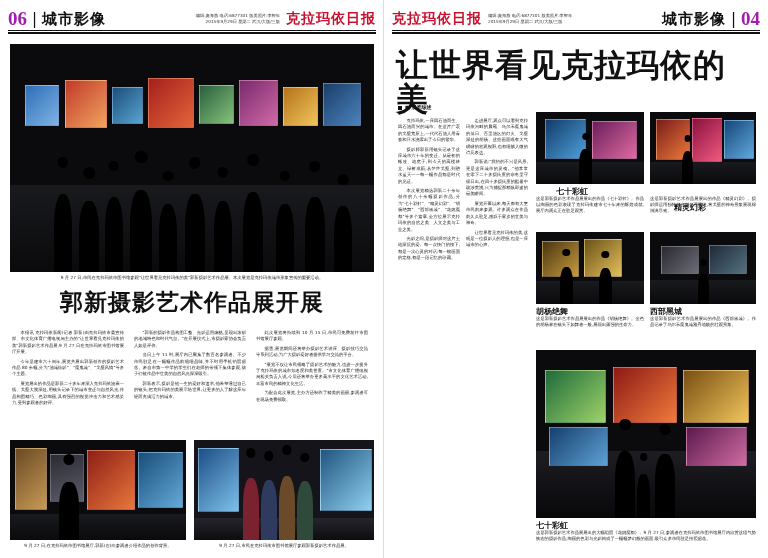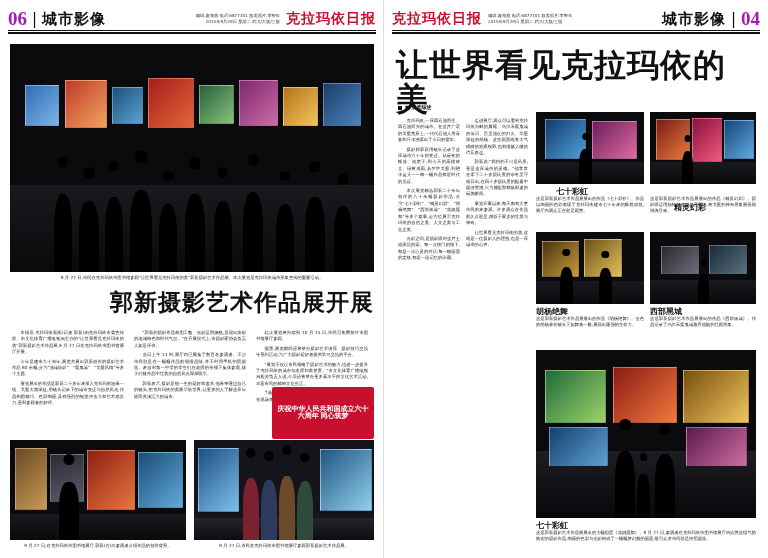--- a/index.html
+++ b/index.html
@@ -121,40 +121,39 @@
         <div class="sil head" style="left:48%;width:5.5%;height:34%;"></div>
         <div class="sil head" style="left:56%;width:5%;height:31%;"></div>
         <div class="sil head" style="left:64%;width:5.5%;height:35%;"></div>
         <div class="sil head" style="left:73%;width:5%;height:30%;"></div>
         <div class="sil head" style="left:81%;width:5.5%;height:33%;"></div>
         <div class="sil head" style="left:89%;width:5%;height:29%;"></div>
       </div>
     </div>
     <div class="cap-c" style="left:10px;top:275px;width:364px;">9 月 27 日,市民在克拉玛依市图书馆参观"让世界看见克拉玛依的美"郭新摄影艺术作品展。本次展览是克拉玛依城市形象宣传的重要活动。</div>
 
-    <div class="headline-cn" style="position:absolute;left:10px;top:288px;width:364px;font-size:23px;line-height:30px;text-align:right;letter-spacing:1px;">郭新摄影艺术作品展开展</div>
+    <div class="headline-cn" style="position:absolute;left:10px;top:288px;width:364px;font-size:23px;line-height:30px;text-align:center;letter-spacing:1px;">郭新摄影艺术作品展开展</div>
 
     <div class="col" style="left:12px;top:330px;width:112px;height:100px;">
       <p>本报讯 克拉玛依新闻(记者 郭新)由克拉玛依市委宣传部、市文化体育广播电视局主办的"让世界看见克拉玛依的美"郭新摄影艺术作品展,9 月 27 日在克拉玛依市图书馆展厅开展。</p>
       <p>今年是建市六十周年,展览共展出郭新创作的摄影艺术作品 80 余幅,分为"油城掠影"、"魔鬼城"、"戈壁风情"等多个主题。</p>
       <p>展览展出的作品是郭新二十多年来深入克拉玛依油田一线、戈壁大漠深处,用镜头记录下的城市变迁与自然风光,作品构图精巧、色彩绚丽,具有强烈的视觉冲击力和艺术感染力,受到参观者的好评。</p>
     </div>
     <div class="col" style="left:134px;top:330px;width:112px;height:100px;">
       <p>"郭新的摄影作品构图工整、光影运用娴熟,呈现出浓郁的地域特色和时代气息。"在开展仪式上,市摄影家协会负责人如是评价。</p>
       <p>当日上午 11 时,展厅内已聚集了数百名参观者。不少市民驻足在一幅幅作品前细细品味,并不时用手机拍照留念。来自市第一中学的学生们在老师的带领下集体参观,孩子们被作品中壮美的自然风光深深吸引。</p>
       <p>郭新表示,摄影是他一生的爱好和追求,他希望通过自己的镜头,把克拉玛依的美展示给世界,让更多的人了解这座年轻而充满活力的城市。</p>
     </div>
     <div class="col" style="left:256px;top:330px;width:112px;height:75px;">
       <p>此次展览将持续到 10 月 15 日,市民可免费前往市图书馆展厅参观。</p>
       <p>据悉,展览期间还将举办摄影艺术讲座、摄影技巧交流等系列活动,为广大摄影爱好者提供学习交流的平台。</p>
       <p>"展览不仅让市民领略了摄影艺术的魅力,也进一步提升了克拉玛依的城市知名度和美誉度。"市文化体育广播电视局相关负责人说,今后还将举办更多高水平的文化艺术活动,丰富市民的精神文化生活。</p>
       <p>为配合此次展览,主办方还制作了精美的画册,参观者可在现场免费领取。</p>
     </div>
 
-    <div class="redbox" style="left:272px;top:387px;width:96px;height:46px;font-size:7px;padding:3px;">庆祝中华人民共和国成立六十六周年  同心筑梦</div>
 
     <div class="photo" style="left:10px;top:440px;width:176px;height:100px;">
       <div class="gal">
         <div class="floor" style="height:26%;"></div>
         <div class="art" style="left:3%;top:8%;width:17%;height:60%;background:linear-gradient(135deg,#6a4a24,#c79a55);"></div>
         <div class="art" style="left:44%;top:10%;width:26%;height:58%;background:linear-gradient(135deg,#8e1f16,#e8763c);"></div>
         <div class="art" style="left:73%;top:12%;width:24%;height:54%;background:linear-gradient(135deg,#1a4e7a,#63a9d8);"></div>
         <div class="art" style="left:23%;top:14%;width:18%;height:46%;background:linear-gradient(160deg,#2b2b33,#5d5d6b);"></div>
         <div class="sil head" style="left:28%;width:11%;height:58%;"></div>
       </div>

